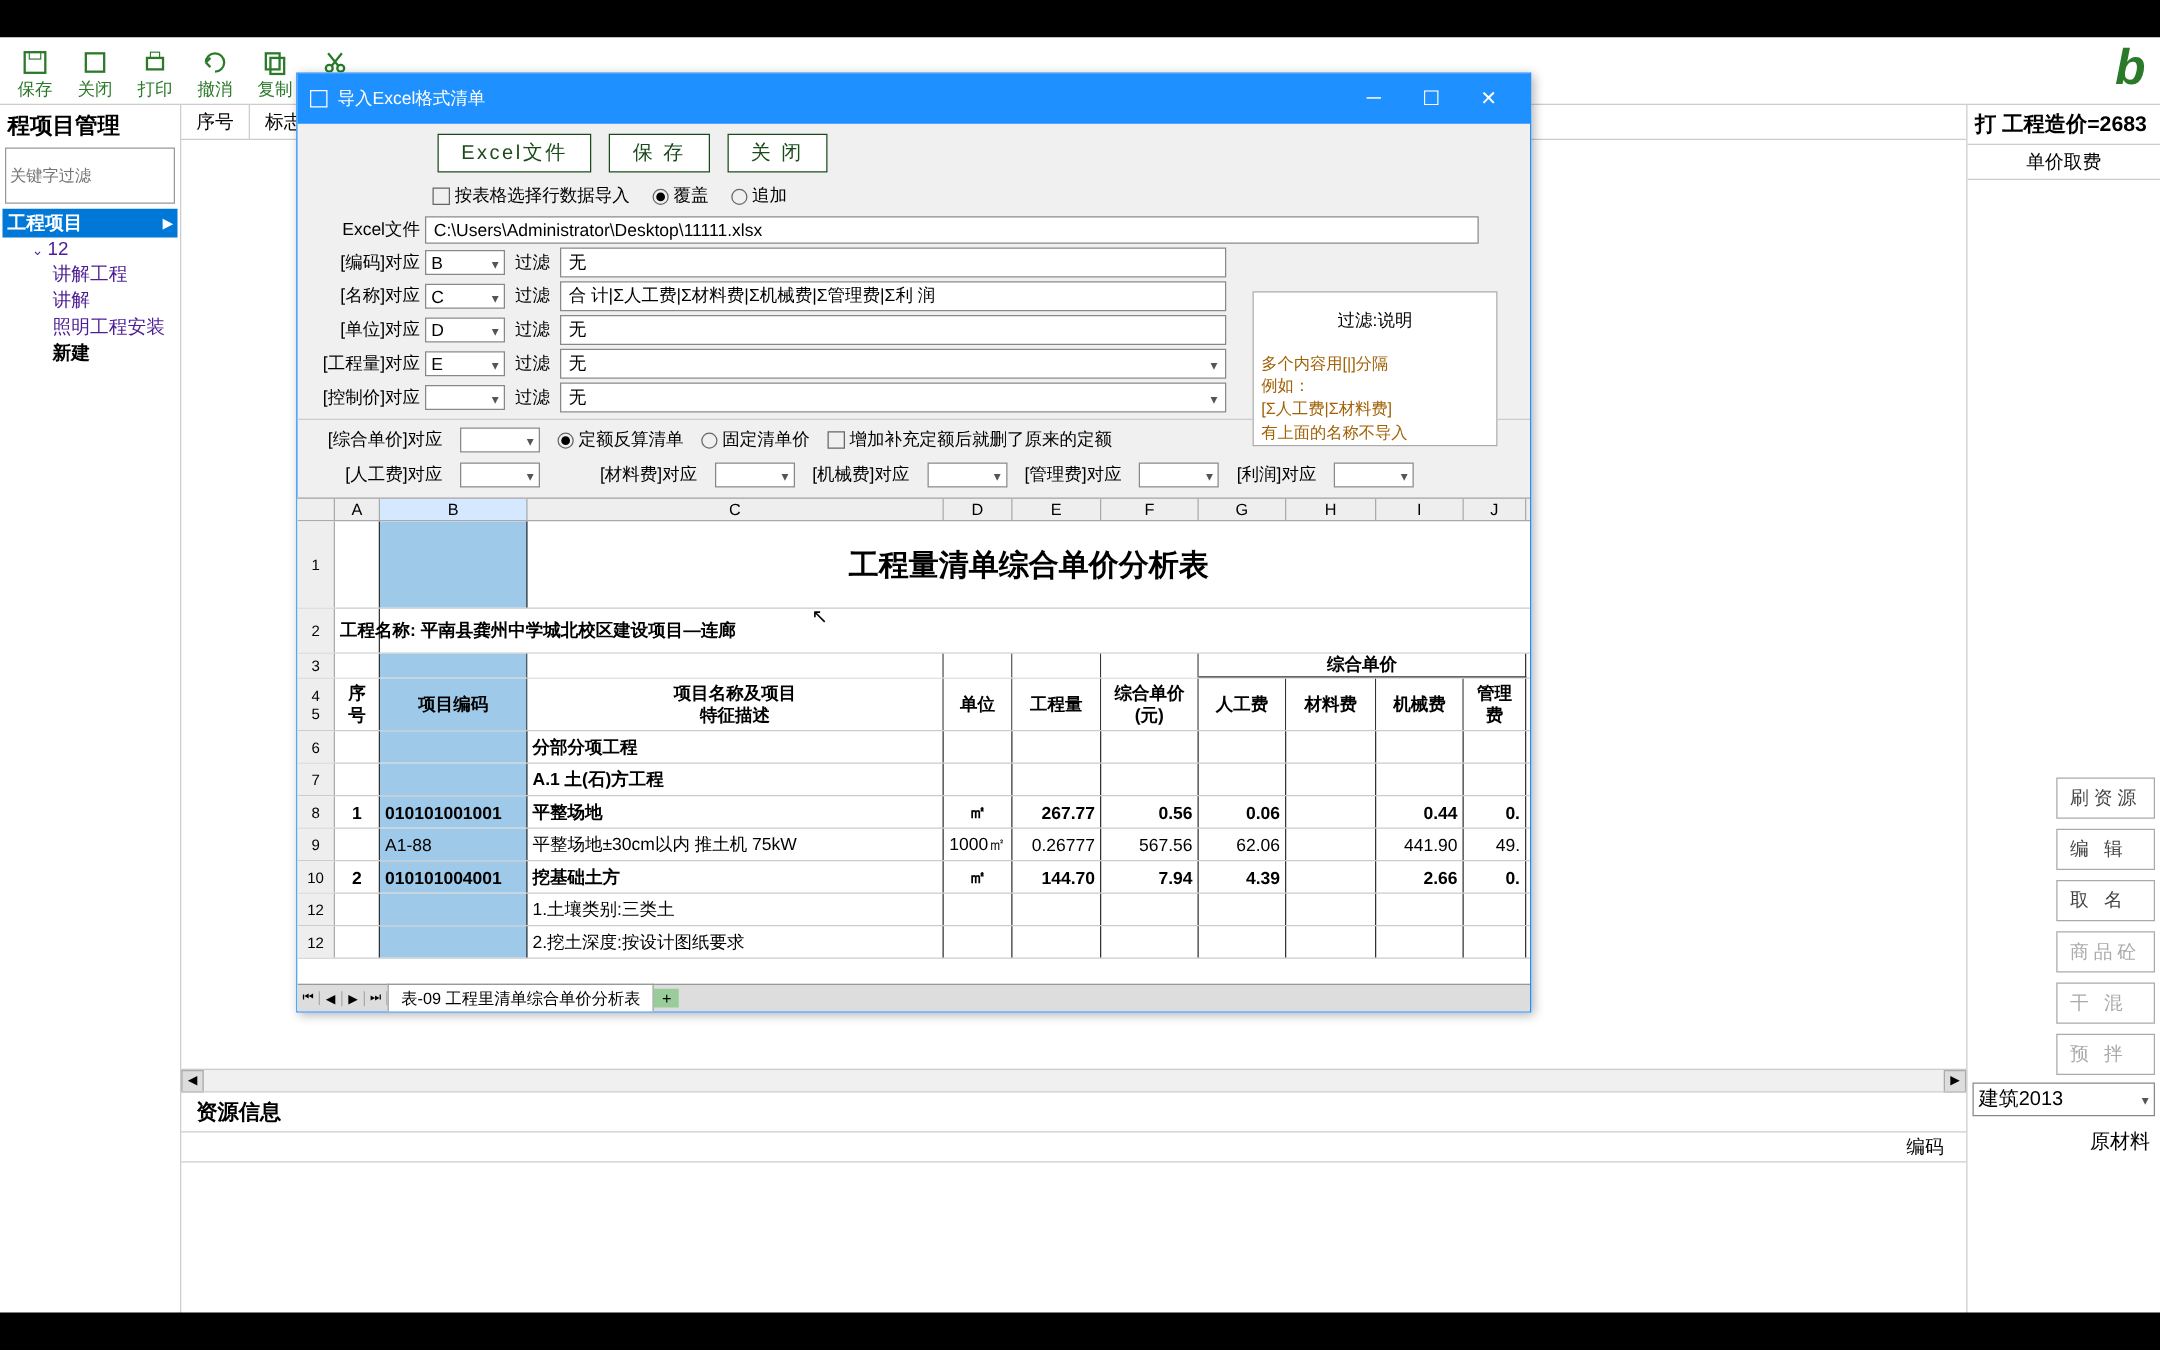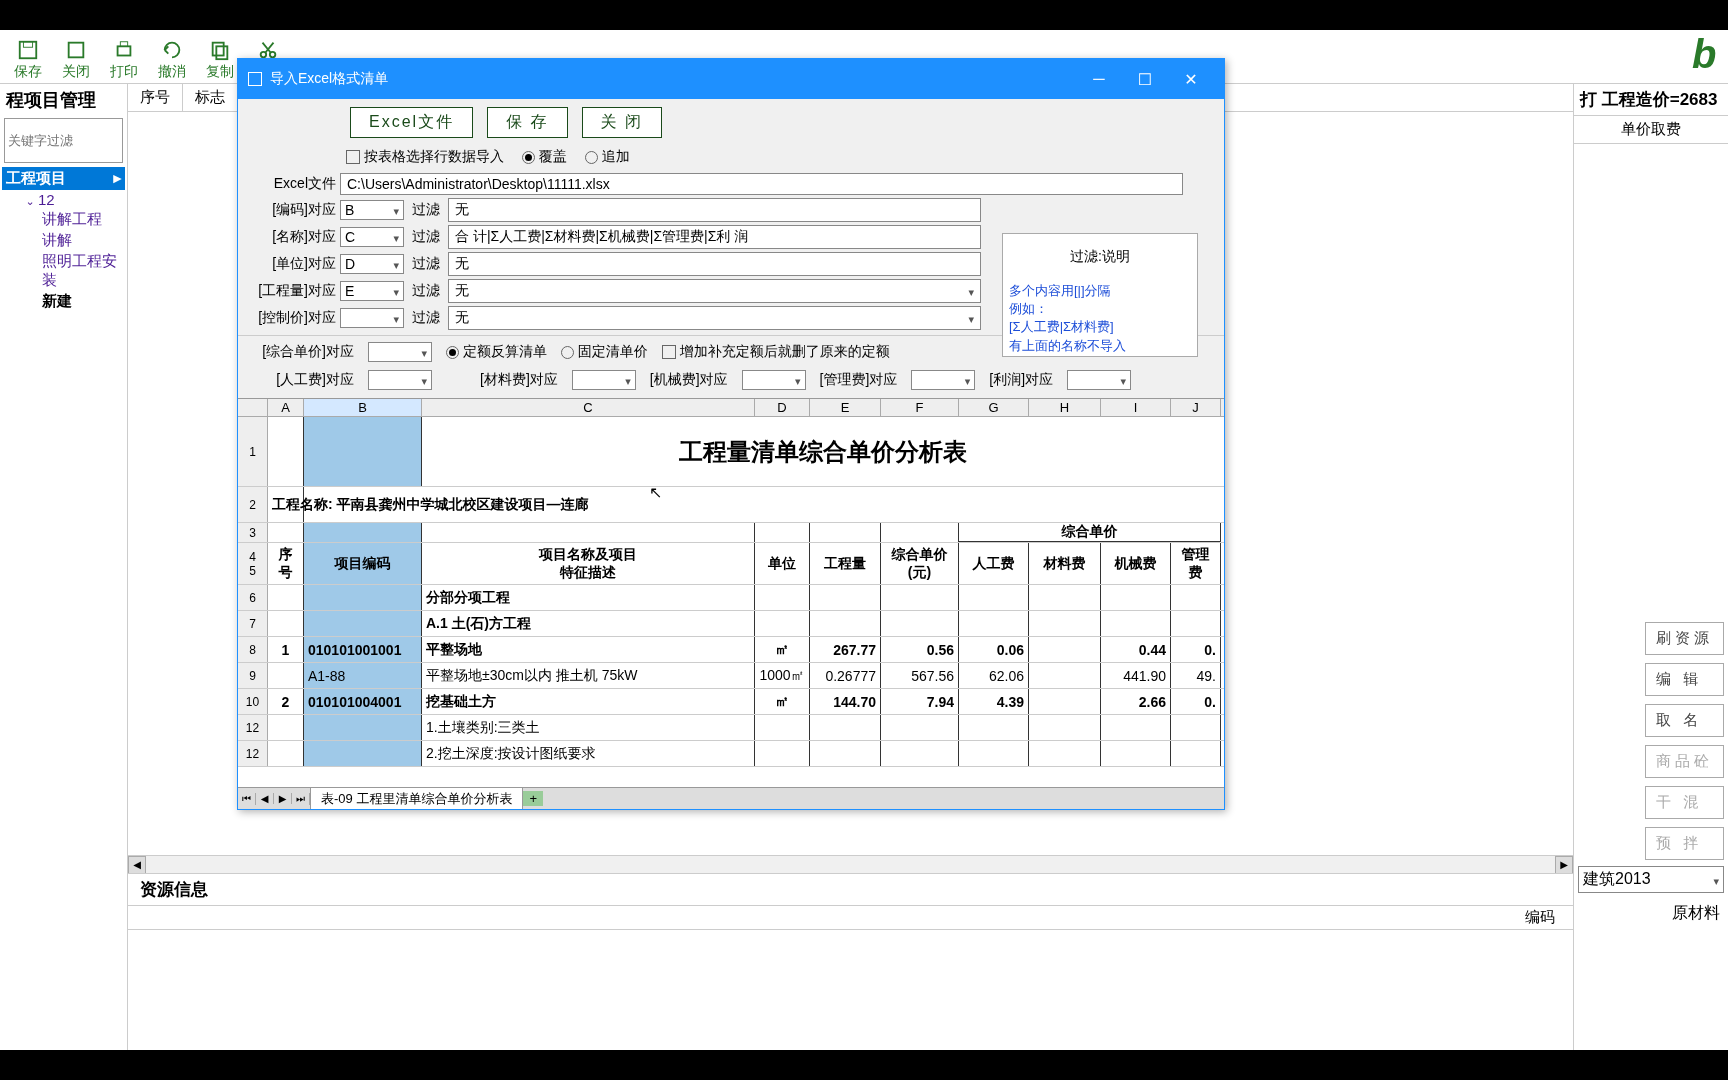--- a/index.html
+++ b/index.html
@@ -6,21 +6,21 @@
 body { background: #fff; width: 1728px; height: 1080px; overflow: hidden; position: relative; }
 
 .black-bar { background: #000; height: 30px; width: 100%; }
 .black-bar-bottom { position: absolute; bottom: 0; left: 0; }
 
 .toolbar-main { display: flex; align-items: flex-end; padding: 2px 4px; border-bottom: 1px solid #ccc; background: #fff; height: 54px; }
 .toolbar-item { display: flex; flex-direction: column; align-items: center; padding: 0 10px; font-size: 14px; color: #2a7a2a; cursor: pointer; }
 .toolbar-item .icon { width: 22px; height: 22px; margin-bottom: 2px; }
 
 .main-area { display: flex; height: calc(100% - 84px); position: relative; }
-.left-panel { width: 128px; border-right: 1px solid #ccc; display: flex; flex-direction: column; }
+.left-panel { width: 145px; border-right: 1px solid #ccc; display: flex; flex-direction: column; }
 .panel-title { font-size: 18px; font-weight: bold; padding: 4px 6px; }
 .filter-input { margin: 2px 4px; border: 1px solid #999; font-size: 13px; padding: 14px 3px; }
 .tree { flex: 1; font-size: 15px; padding: 2px; overflow: auto; }
 .tree-root { color: #0000cc; font-weight: bold; background: #fff; padding: 2px 4px; }
 .tree-root.sel { background: #0078d7; color: #fff; }
 .tree-node { padding-left: 18px; }
 .tree-item { padding: 1px 4px; color: #4c1d95; }
 .tree-item.red { color: #000000; font-weight: bold; }
 .tree-expand { font-size: 11px; padding-right: 2px; display: inline-block; width: 14px; text-align: center; }
 
@@ -65,21 +65,21 @@
 .map-row { display: flex; align-items: center; margin: 3px 0; font-size: 14px; }
 .map-label { width: 86px; text-align: right; padding-right: 4px; }
 .map-select { width: 64px; border: 1px solid #888; background: #fff; padding: 1px 4px; display: flex; justify-content: space-between; align-items: center; font-size: 14px; }
 .map-filter-label { padding: 0 8px; }
 .map-filter-input { flex: 1; border: 1px solid #888; background: #fff; padding: 2px 6px; font-size: 14px; }
 .map-filter-select { flex: 1; border: 1px solid #888; background: #fff; padding: 2px 6px; font-size: 14px; display: flex; justify-content: space-between; align-items: center; }
 
 .info-box { position: absolute; right: 26px; top: 174px; width: 196px; height: 124px; border: 1px solid #aaa; background: #fff; font-size: 14px; }
 .info-box-title { text-align: center; padding: 14px; }
 .info-box-body { padding: 2px 6px; font-size: 13px; line-height: 1.4; }
-.info-box-body .blue { color: #1d4ed8; }
+.info-box-body .blue { color: #a16207; }
 
 .row2 { display: flex; align-items: center; padding: 4px 16px; font-size: 14px; gap: 14px; }
 .row2 .map-label-sm { width: 100px; text-align: right; }
 .row2 .sel-sm { width: 64px; border: 1px solid #888; background: #fff; padding: 1px 4px; display: flex; justify-content: space-between; align-items: center; }
 
 
 .sheet-wrap { flex: 1; border-top: 1px solid #999; background: #fff; display: flex; flex-direction: column; overflow: hidden; position: relative; }
 .sheet-cols { display: flex; background: #eee; border-bottom: 1px solid #aaa; font-size: 13px; }
 .col-hdr { border-right: 1px solid #aaa; text-align: center; padding: 1px 0; }
 .col-corner { width: 30px; }

